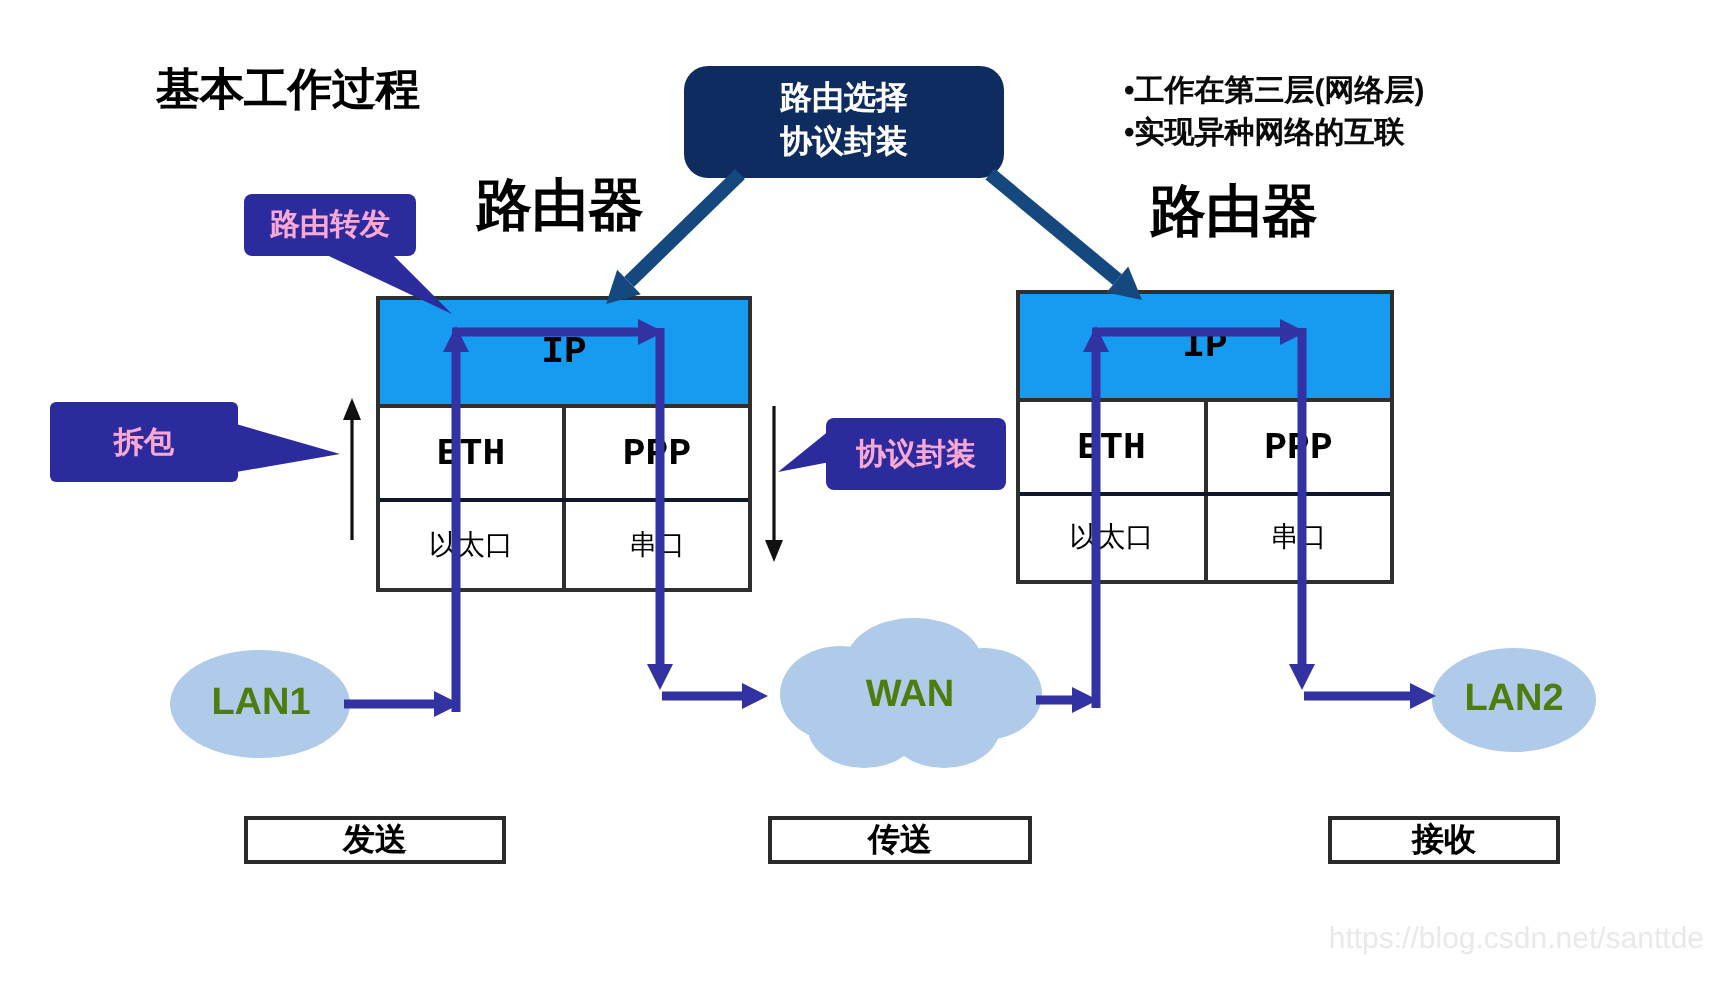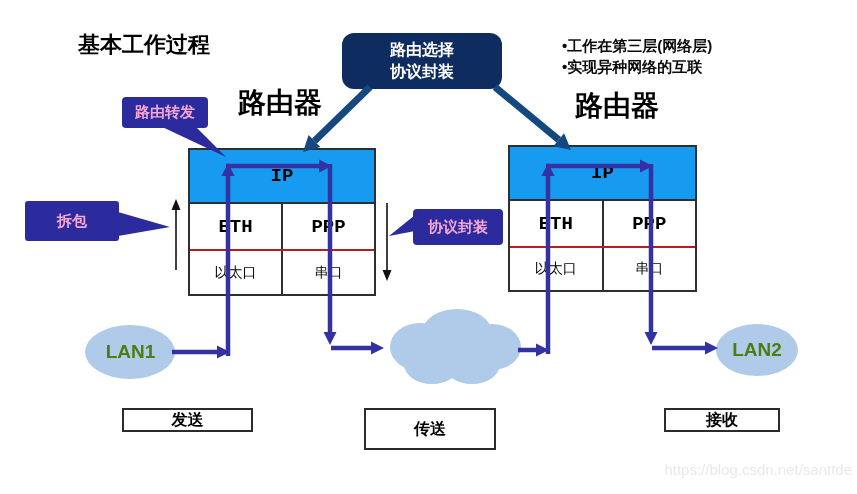--- a/index.html
+++ b/index.html
@@ -23,39 +23,39 @@
   .rtitle-left{left:221px;top:84px;}
   .rtitle-right{left:558px;top:87px;}
 
   .router-table{background:#fff;border:2px solid #2f2f2f;z-index:1;
                 display:flex;flex-direction:column;box-sizing:border-box;font-family:Liberation Mono, monospace;}
   .rt-left{left:188px;top:148px;width:188px;height:148px;}
   .rt-right{left:508px;top:145px;width:189px;height:147px;}
   .ip-band{height:52px;background:#169BF0;display:flex;align-items:center;
            justify-content:center;font-weight:bold;font-size:19px;color:#000;}
   .proto-row{display:flex;height:45px;border-top:2px solid #2f2f2f;}
-  .port-row{display:flex;flex:1;border-top:2px solid #b91c1c;}
+  .port-row{display:flex;flex:1;border-top:2px solid #0f172a;}
   .cell{flex:1;display:flex;align-items:center;justify-content:center;}
   .cell.rightcell{border-left:2px solid #2f2f2f;}
   .proto-row .cell{font-weight:bold;font-size:19px;color:#000;}
   .port-row .cell{font-size:14px;color:#000;}
   .serial-blue{color:#1E77C8;}
 
   .callout{background:#2B2B9E;color:#f9a8d4;font-weight:bold;display:flex;
            align-items:center;justify-content:center;z-index:5;border-radius:4px;
            white-space:nowrap;}
   .co-route{left:122px;top:97px;width:86px;height:31px;font-size:15px;}
   .co-unpack{left:25px;top:201px;width:94px;height:40px;font-size:15px;border-radius:3px;}
   .co-encap{left:413px;top:209px;width:90px;height:36px;font-size:15px;}
 
   .stage-box{background:#fff;border:2px solid #2b2b2b;display:flex;align-items:center;
              justify-content:center;font-weight:bold;font-size:16px;color:#000;
              z-index:1;box-sizing:border-box;}
   .sb-send{left:90px;top:408px;width:131px;height:24px;margin-left:32px;}
-  .sb-trans{left:364px;top:408px;width:132px;height:42px;text-align:center;}
+  .sb-trans{left:384px;top:408px;width:132px;height:24px;text-align:center;}
   .sb-recv{left:664px;top:408px;width:116px;height:24px;}
 
   .node-label{z-index:4;font-weight:bold;font-size:19px;color:#4d7c0f;text-align:center;}
   .nl-lan1{left:88px;top:341px;width:85px;}
   .nl-wan{left:407px;top:337px;width:96px;}
   .nl-lan2{left:717px;top:339px;width:80px;}
 
   .watermark{left:640px;top:461px;width:212px;font-size:15px;color:#E9E9E9;
              text-align:right;z-index:0;white-space:nowrap;}
 
@@ -170,20 +170,21 @@
       <polygon points="118,212 118,236 170,227"></polygon>
       <polygon points="415,215 415,231 389,236"></polygon>
     </g>
   </svg>
 
   <div class="abs callout co-route">路由转发</div>
   <div class="abs callout co-encap">协议封装</div>
   <div class="abs callout co-unpack">拆包</div>
 
   <div class="abs node-label nl-lan1">LAN1</div>
+  <div class="abs node-label nl-wan">WAN</div>
   <div class="abs node-label nl-lan2">LAN2</div>
 
   <div class="abs stage-box sb-send">发送</div>
   <div class="abs stage-box sb-trans">传送</div>
   <div class="abs stage-box sb-recv">接收</div>
 
   <div class="abs watermark">https://blog.csdn.net/santtde</div>
 
 </div>
 

